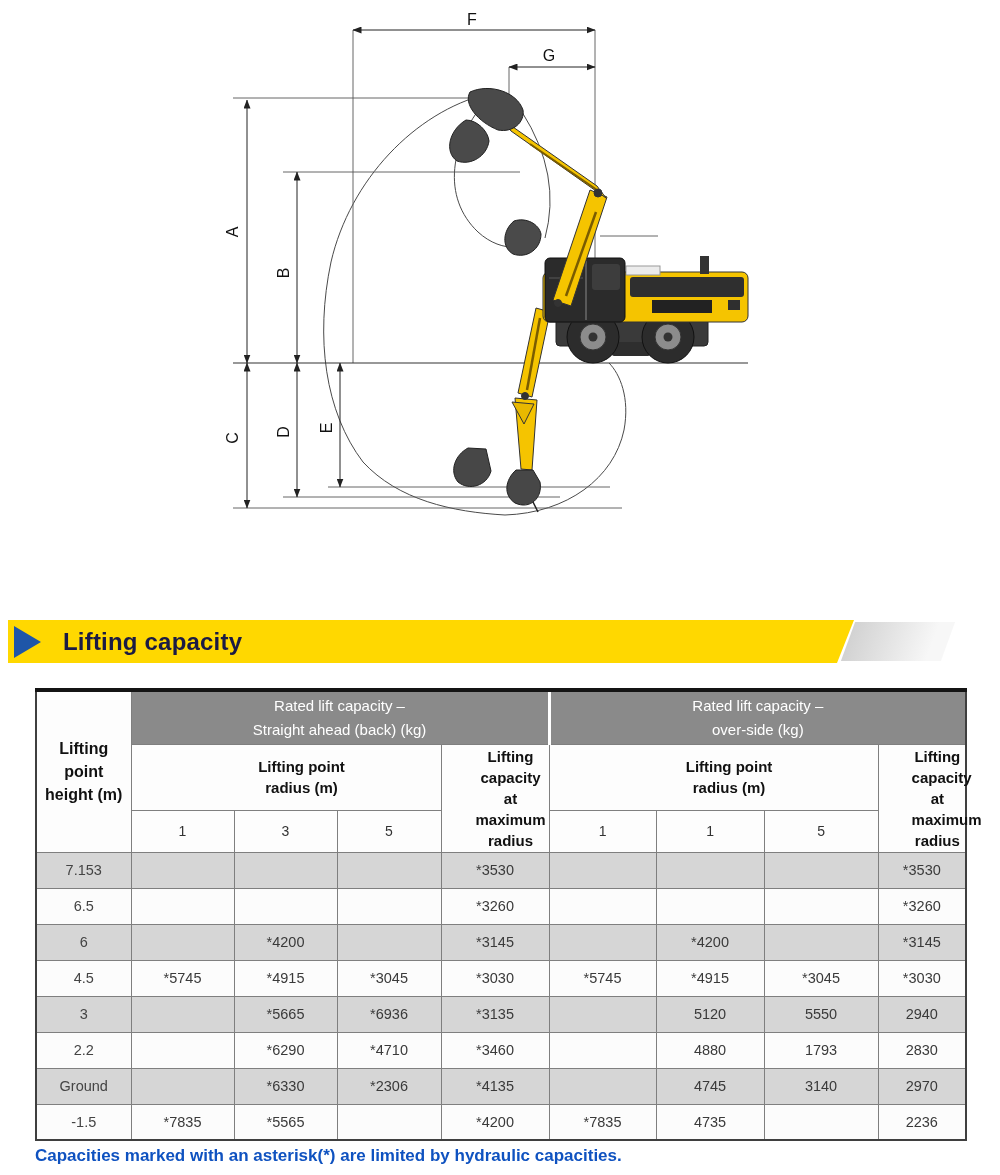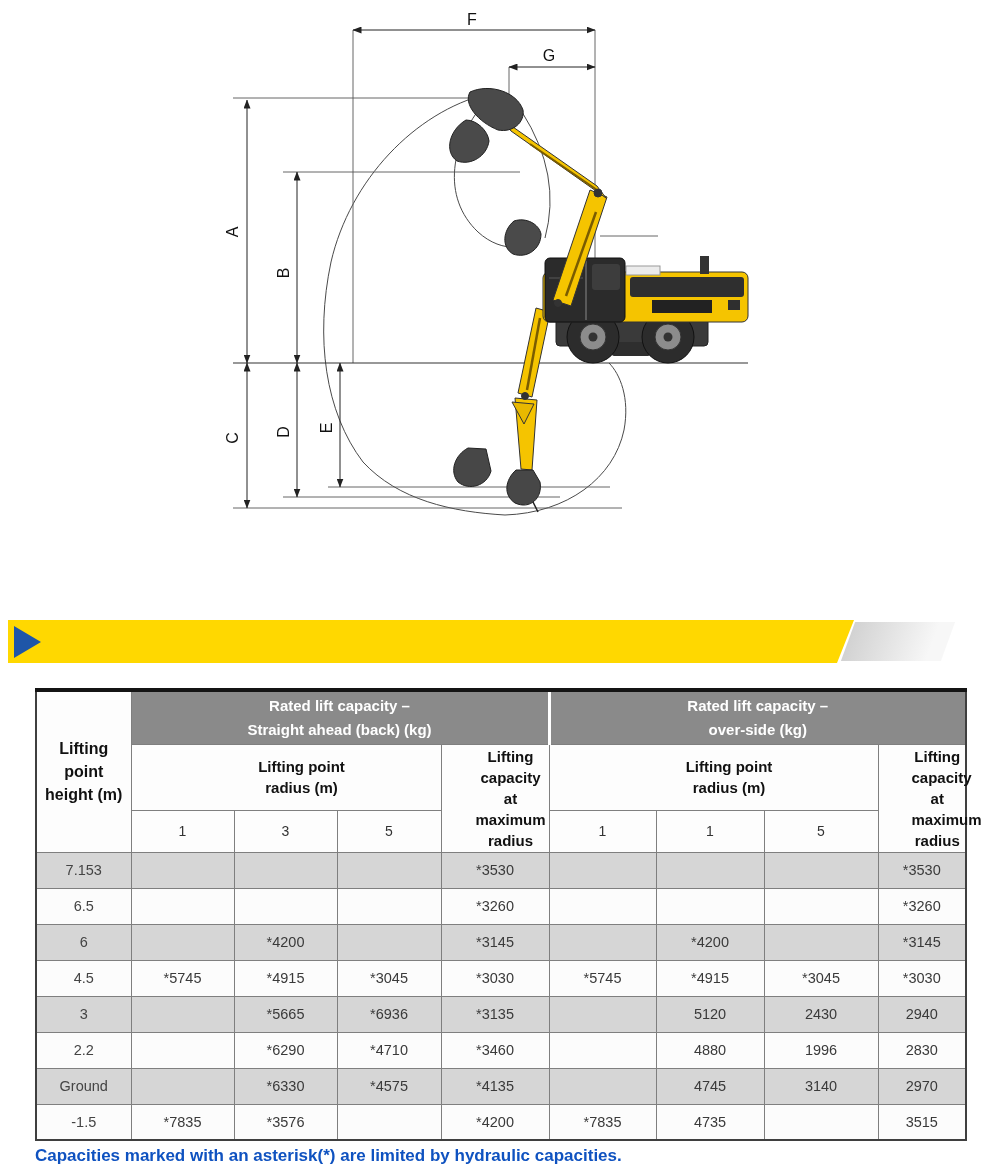--- a/index.html
+++ b/index.html
@@ -32,21 +32,21 @@
   }
   
   .table-wrap{position:absolute;top:688px;left:35px;}
   table{border-collapse:collapse;table-layout:fixed;width:930px;border:2px solid #3f3f3f;border-top:4px solid #141414;}
   th,td{border:1px solid #7f7f7f;text-align:center;vertical-align:middle;padding:0 2px;}
   thead tr.r1{height:54px;}
   thead tr.r2{height:66px;}
   thead tr.r3{height:42px;}
   tbody tr{height:36px;}
   .corner{background:#fdfdfd;font-size:16px;font-weight:bold;white-space:pre-line;line-height:1.45;color:#111;}
-  .group-hdr{background:#8a8a8a;color:#fff;font-size:15px;font-weight:bold;white-space:pre-line;line-height:1.6;}
+  .group-hdr{background:#8a8a8a;color:#fff;font-size:15px;font-weight:normal;white-space:pre-line;line-height:1.6;}
   .group-hdr.g1{border-right:3px solid #fff;}
   .subhdr{background:#fdfdfd;font-size:15px;font-weight:bold;white-space:pre-line;line-height:1.4;color:#111;padding-left:33px;}
   .numh{background:#fdfdfd;font-size:14px;font-weight:normal;color:#333;}
   tbody td{font-size:14.5px;color:#3a3a3a;background:#fcfcfc;}
   tbody tr.row-g td{background:#d6d6d6;margin-top:44px;}
   tbody td:first-child{color:#444;}
   
   .footnote{
     position:absolute;top:1146px;left:35px;font-size:17px;font-weight:bold;color:#0f52c0;
   }
@@ -160,20 +160,21 @@
 
     <path d="M 498 130 C 478 122, 463 104, 470 92 C 490 83, 517 92, 523 110 C 525 122, 513 133, 498 130 Z" fill="#4a4a4a" stroke="#222"></path>
     <path d="M 466 120 C 449 130, 444 152, 457 161 C 471 166, 487 156, 489 141 C 488 131, 477 120, 466 120 Z" fill="#4a4a4a" stroke="#222"></path>
     <path d="M 514 221 C 503 230, 501 247, 513 254 C 527 259, 541 249, 541 234 C 539 224, 526 217, 514 221 Z" fill="#4a4a4a" stroke="#222"></path>
   </g>
 </svg>
 </div>
 
 <div class="banner">
   <span class="banner-arrow"></span>
+  <span class="banner-title">Lifting capacity</span>
 </div>
 <div class="banner-tail"></div>
 
 <div class="table-wrap">
   <table>
     <colgroup>
       <col style="width:95px">
         <col style="width:103px">
         <col style="width:103px">
         <col style="width:104px">
@@ -262,53 +263,53 @@
           <td>*3030</td>
         </tr>
         <tr class="row-g">
           <td>3</td>
           <td></td>
           <td>*5665</td>
           <td>*6936</td>
           <td>*3135</td>
           <td></td>
           <td>5120</td>
-          <td>2430</td>
+          <td>5550</td>
           <td>2940</td>
         </tr>
         <tr class="row-w">
           <td>2.2</td>
           <td></td>
           <td>*6290</td>
           <td>*4710</td>
           <td>*3460</td>
           <td></td>
           <td>4880</td>
-          <td>1996</td>
+          <td>1793</td>
           <td>2830</td>
         </tr>
         <tr class="row-g">
           <td>Ground</td>
           <td></td>
           <td>*6330</td>
-          <td>*4575</td>
+          <td>*2306</td>
           <td>*4135</td>
           <td></td>
           <td>4745</td>
           <td>3140</td>
           <td>2970</td>
         </tr>
         <tr class="row-w">
           <td>-1.5</td>
           <td>*7835</td>
-          <td>*3576</td>
+          <td>*5565</td>
           <td></td>
           <td>*4200</td>
           <td>*7835</td>
           <td>4735</td>
           <td></td>
-          <td>3515</td>
+          <td>2236</td>
         </tr>
       </tbody>
   </table>
 </div>
 
 <div class="footnote">Capacities marked with an asterisk(*) are limited by hydraulic capacities.</div>
 
 </body></html>

